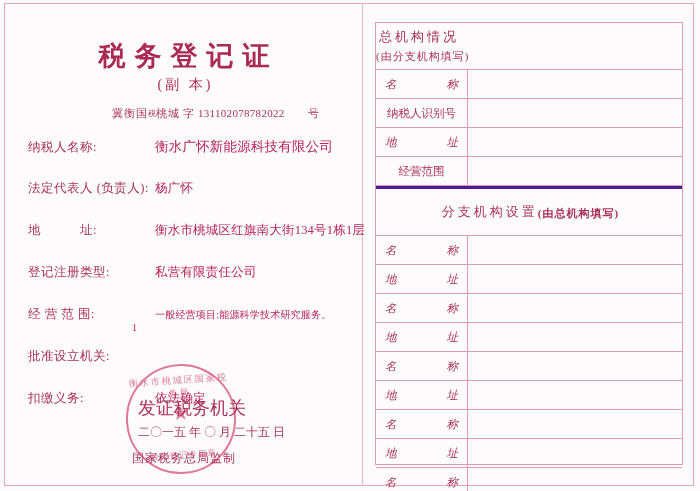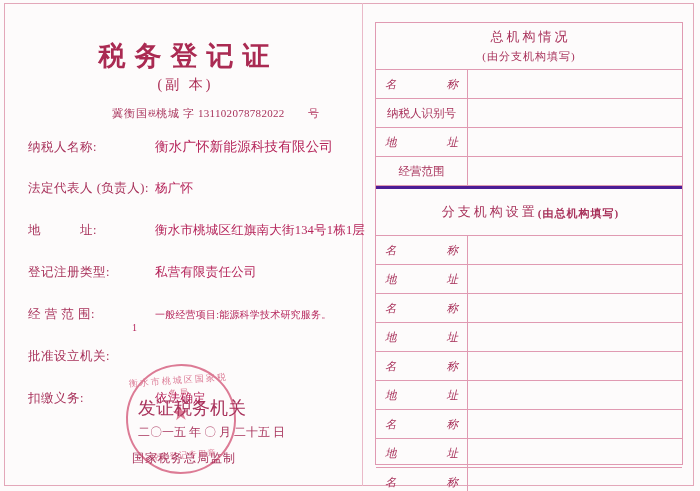--- a/index.html
+++ b/index.html
@@ -212,21 +212,20 @@
     width: 308px;
     height: 443px;
     border: 1px solid #e09ab2;
     box-sizing: border-box;
   }
   .rp-header {
     height: 46px;
     border-bottom: 1px solid #e09ab2;
     display: flex;
     flex-direction: column;
-    align-items: center;
     justify-content: center;
     color: #a8325b;
   }
   .rp-header .h1 {
     font-size: 13px;
     letter-spacing: 3px;
     text-indent: 3px;
   }
   .rp-header .h2 {
     font-size: 11px;

